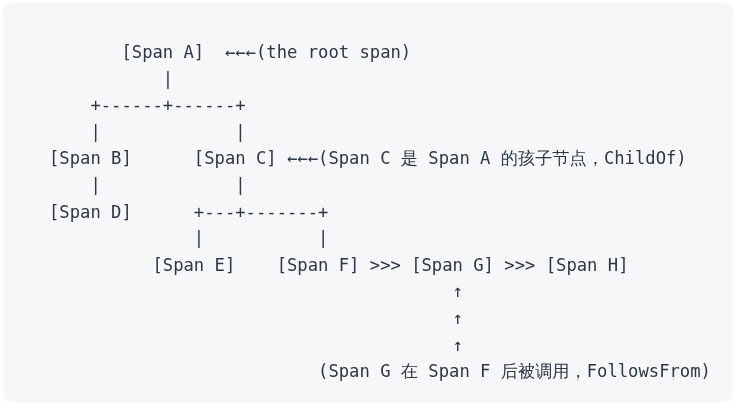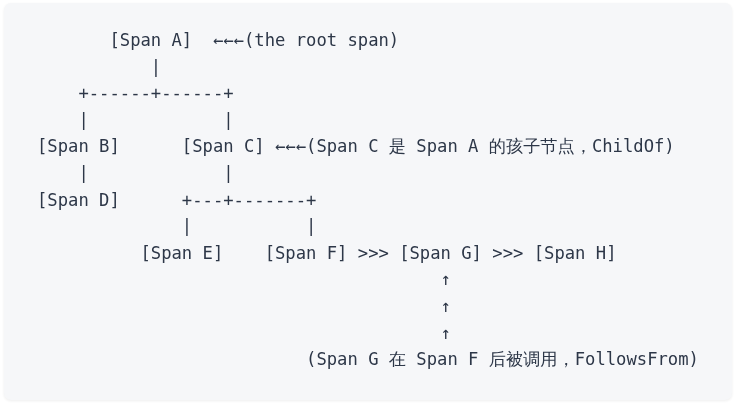--- a/index.html
+++ b/index.html
@@ -25,21 +25,21 @@
     border-radius: 7px;
     box-shadow: 0 1px 3px rgba(0,0,0,0.07);
     box-sizing: border-box;
     overflow: hidden;
   }
 
   #ascii-art {
     position: absolute;
     left: 33px;
     top: 24px;
-    margin: 0;
+    margin: 12px;
     padding: 0;
     font-family: "DejaVu Sans Mono", "Liberation Mono", monospace;
     font-size: 17.2px;
     line-height: 26.6px;
     letter-spacing: 0px;
     color: #2d3748;
     white-space: pre;
     font-weight: 400;
     -webkit-font-smoothing: antialiased;
   }

